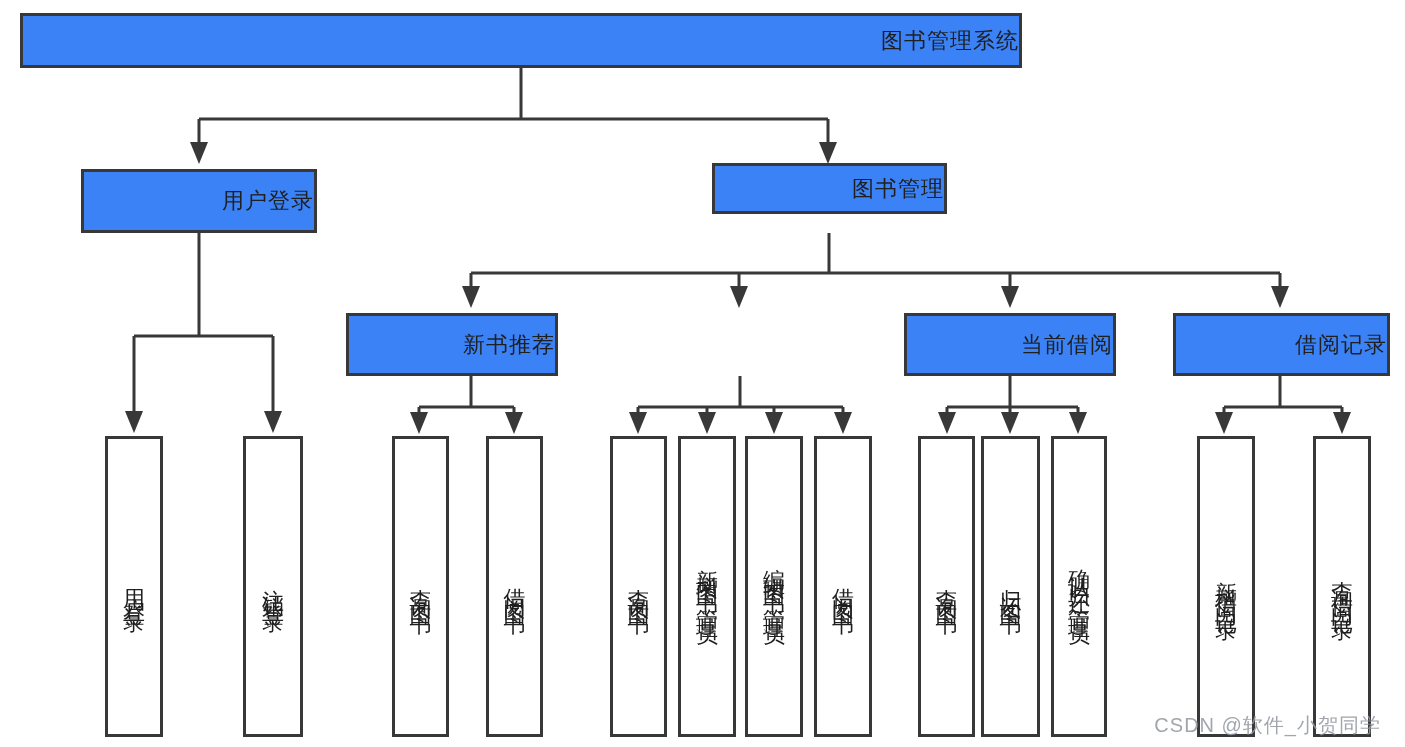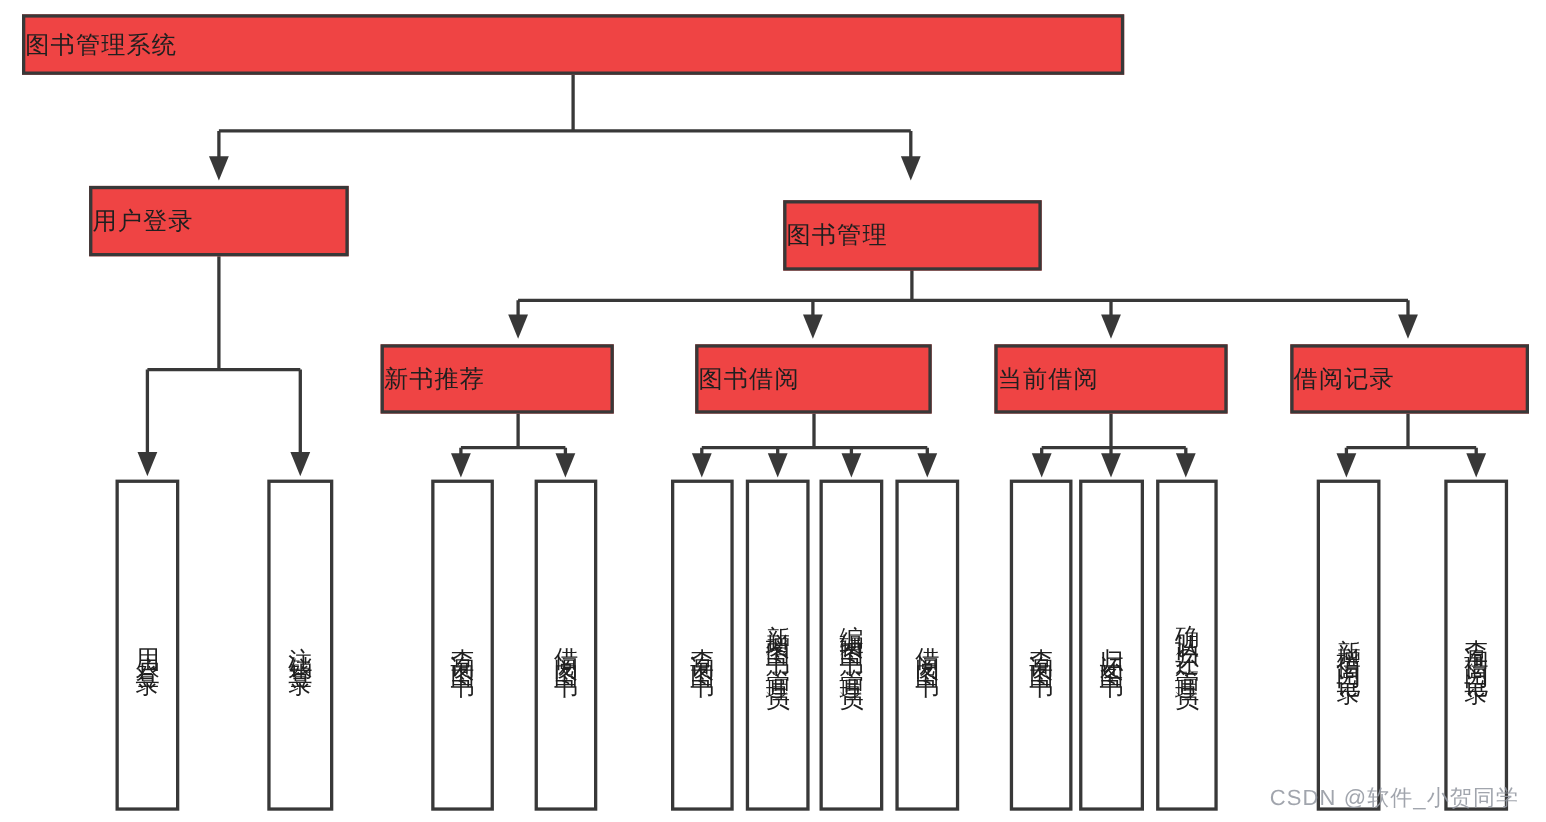--- a/index.html
+++ b/index.html
@@ -2,22 +2,22 @@
 <html><head>
 <meta charset="utf-8">
 <style>
   html,body{margin:0;padding:0;background:#ffffff;}
   .stage{
     position:relative;width:1405px;height:747px;background:#ffffff;overflow:hidden;
     font-family:"Liberation Sans","DejaVu Sans",sans-serif;
   }
   .stage svg{position:absolute;left:0;top:0;}
   .hbox{
-    position:absolute;box-sizing:border-box;background:#ef4444;
-    border:3px solid #383838;display:flex;align-items:center;justify-content:flex-start;
+    position:absolute;box-sizing:border-box;background:#3b82f6;
+    border:3px solid #383838;display:flex;align-items:center;justify-content:flex-end;
   }
   .hbox span{font-size:22px;color:#1f1f1f;letter-spacing:1px;white-space:nowrap;}
   .vbox{
     position:absolute;box-sizing:border-box;background:#ffffff;top:436px;height:301px;
     border:3px solid #383838;display:flex;align-items:center;justify-content:center;
   }
   .vbox span{
     writing-mode:vertical-rl;text-orientation:mixed;line-height:1.1;
     font-size:22px;letter-spacing:8px;color:#1f1f1f;
   }
@@ -71,29 +71,26 @@
     </g>
   </svg>
 
   <div class="hbox" style="left:20px;top:13px;width:1002px;height:55px">
     <span>图书管理系统</span>
   </div>
 
   <div class="hbox" style="left:81px;top:169px;width:236px;height:64px">
     <span>用户登录</span>
   </div>
-  <div class="hbox" style="left:712px;top:182px;width:235px;height:64px">
+  <div class="hbox" style="left:712px;top:163px;width:235px;height:51px">
     <span>图书管理</span>
   </div>
 
   <div class="hbox" style="left:346px;top:313px;width:212px;height:63px">
     <span>新书推荐</span>
-  </div>
-  <div class="hbox" style="left:632px;top:313px;width:215px;height:63px">
-    <span>图书借阅</span>
   </div>
   <div class="hbox" style="left:904px;top:313px;width:212px;height:63px">
     <span>当前借阅</span>
   </div>
   <div class="hbox" style="left:1173px;top:313px;width:217px;height:63px">
     <span>借阅记录</span>
   </div>
 
   <div class="vbox" style="left:105px;width:58px">
     <span>用户登录</span>

